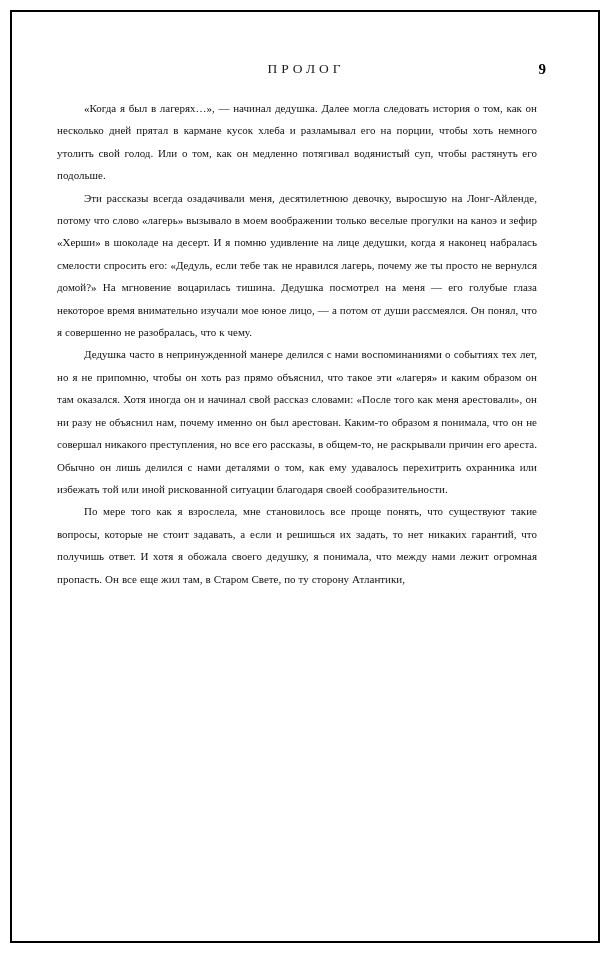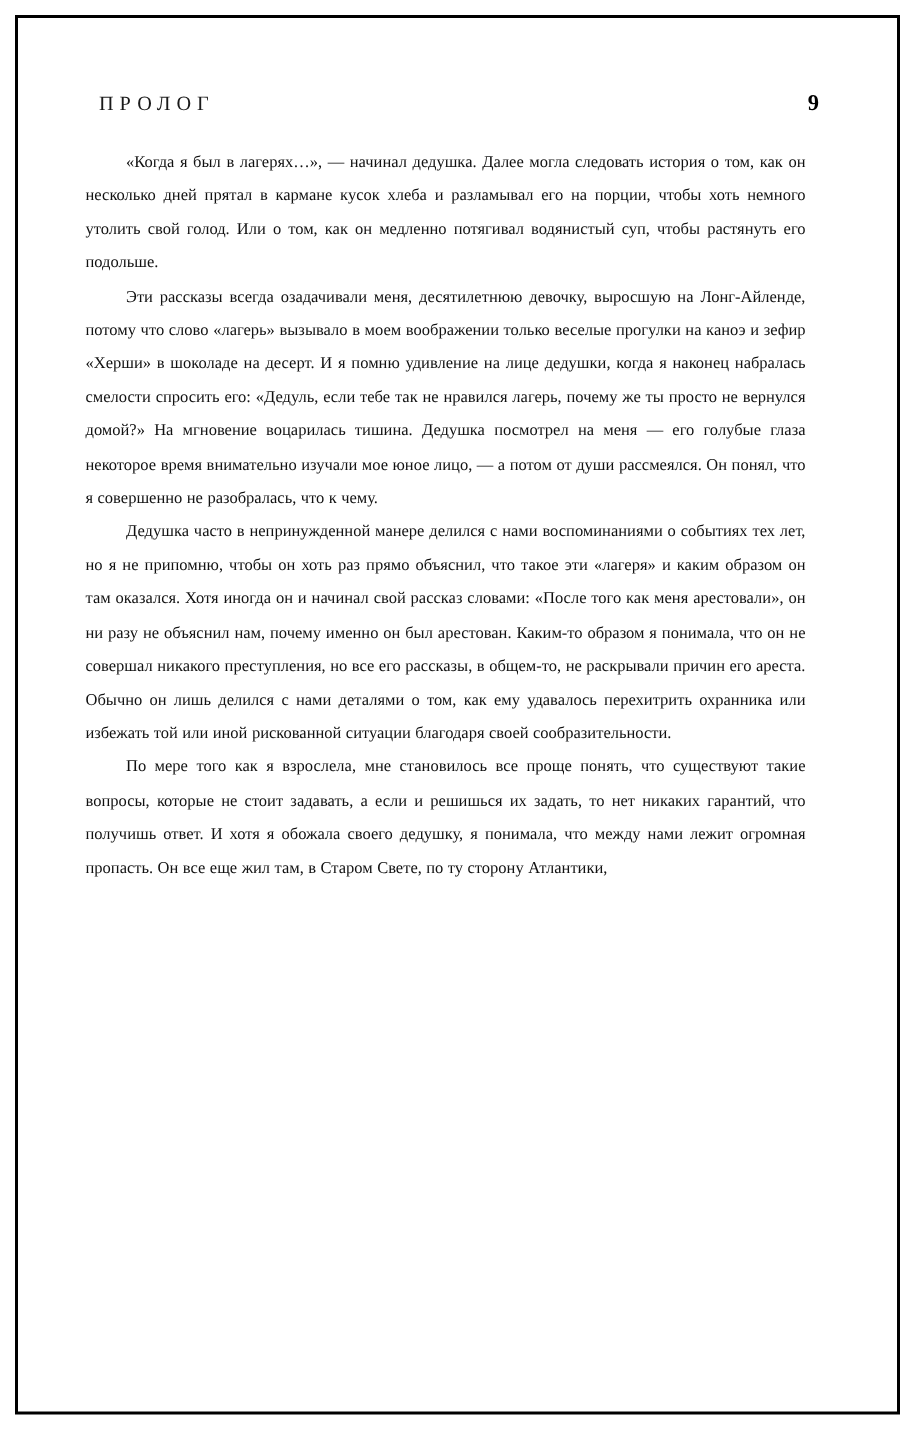--- a/index.html
+++ b/index.html
@@ -23,20 +23,21 @@
     bottom: 10px;
     border: 2px solid #000000;
     background: #ffffff;
     box-sizing: border-box;
   }
   .page-header {
     position: absolute;
     left: 66px;
     right: 64px;
     top: 60px;
+    text-align: center;
     font-size: 13.5px;
     line-height: 18px;
   }
   .running-title {
     letter-spacing: 4px;
     color: #1a1a1a;
   }
   .page-number {
     position: absolute;
     right: 0;

